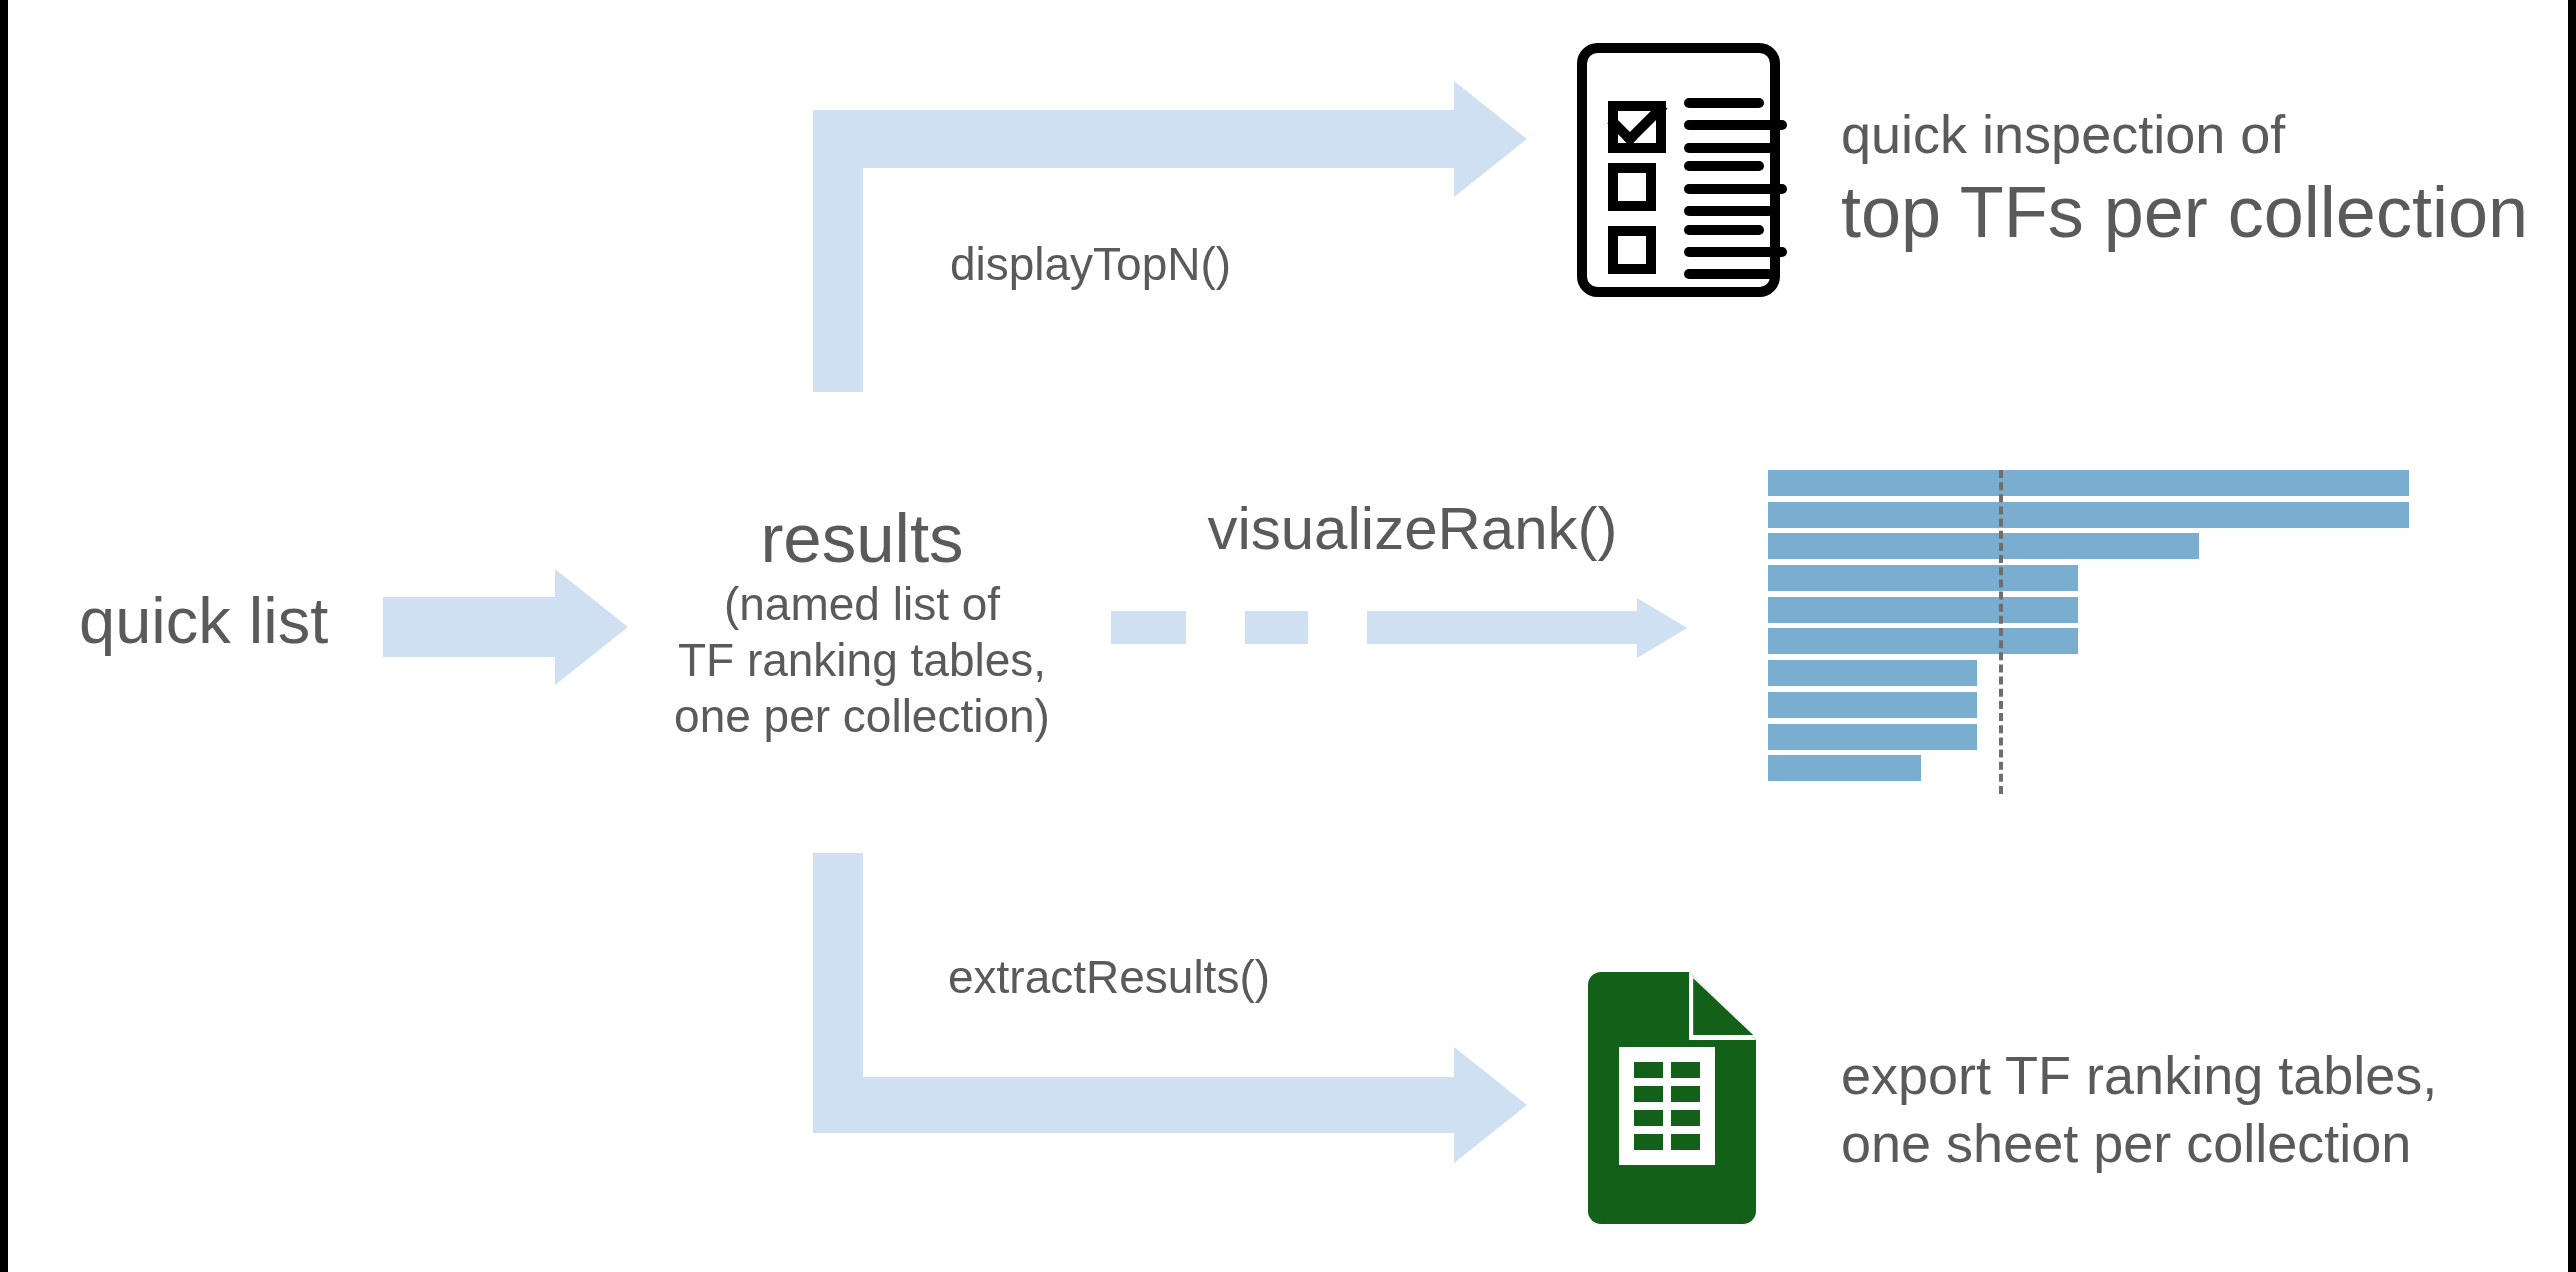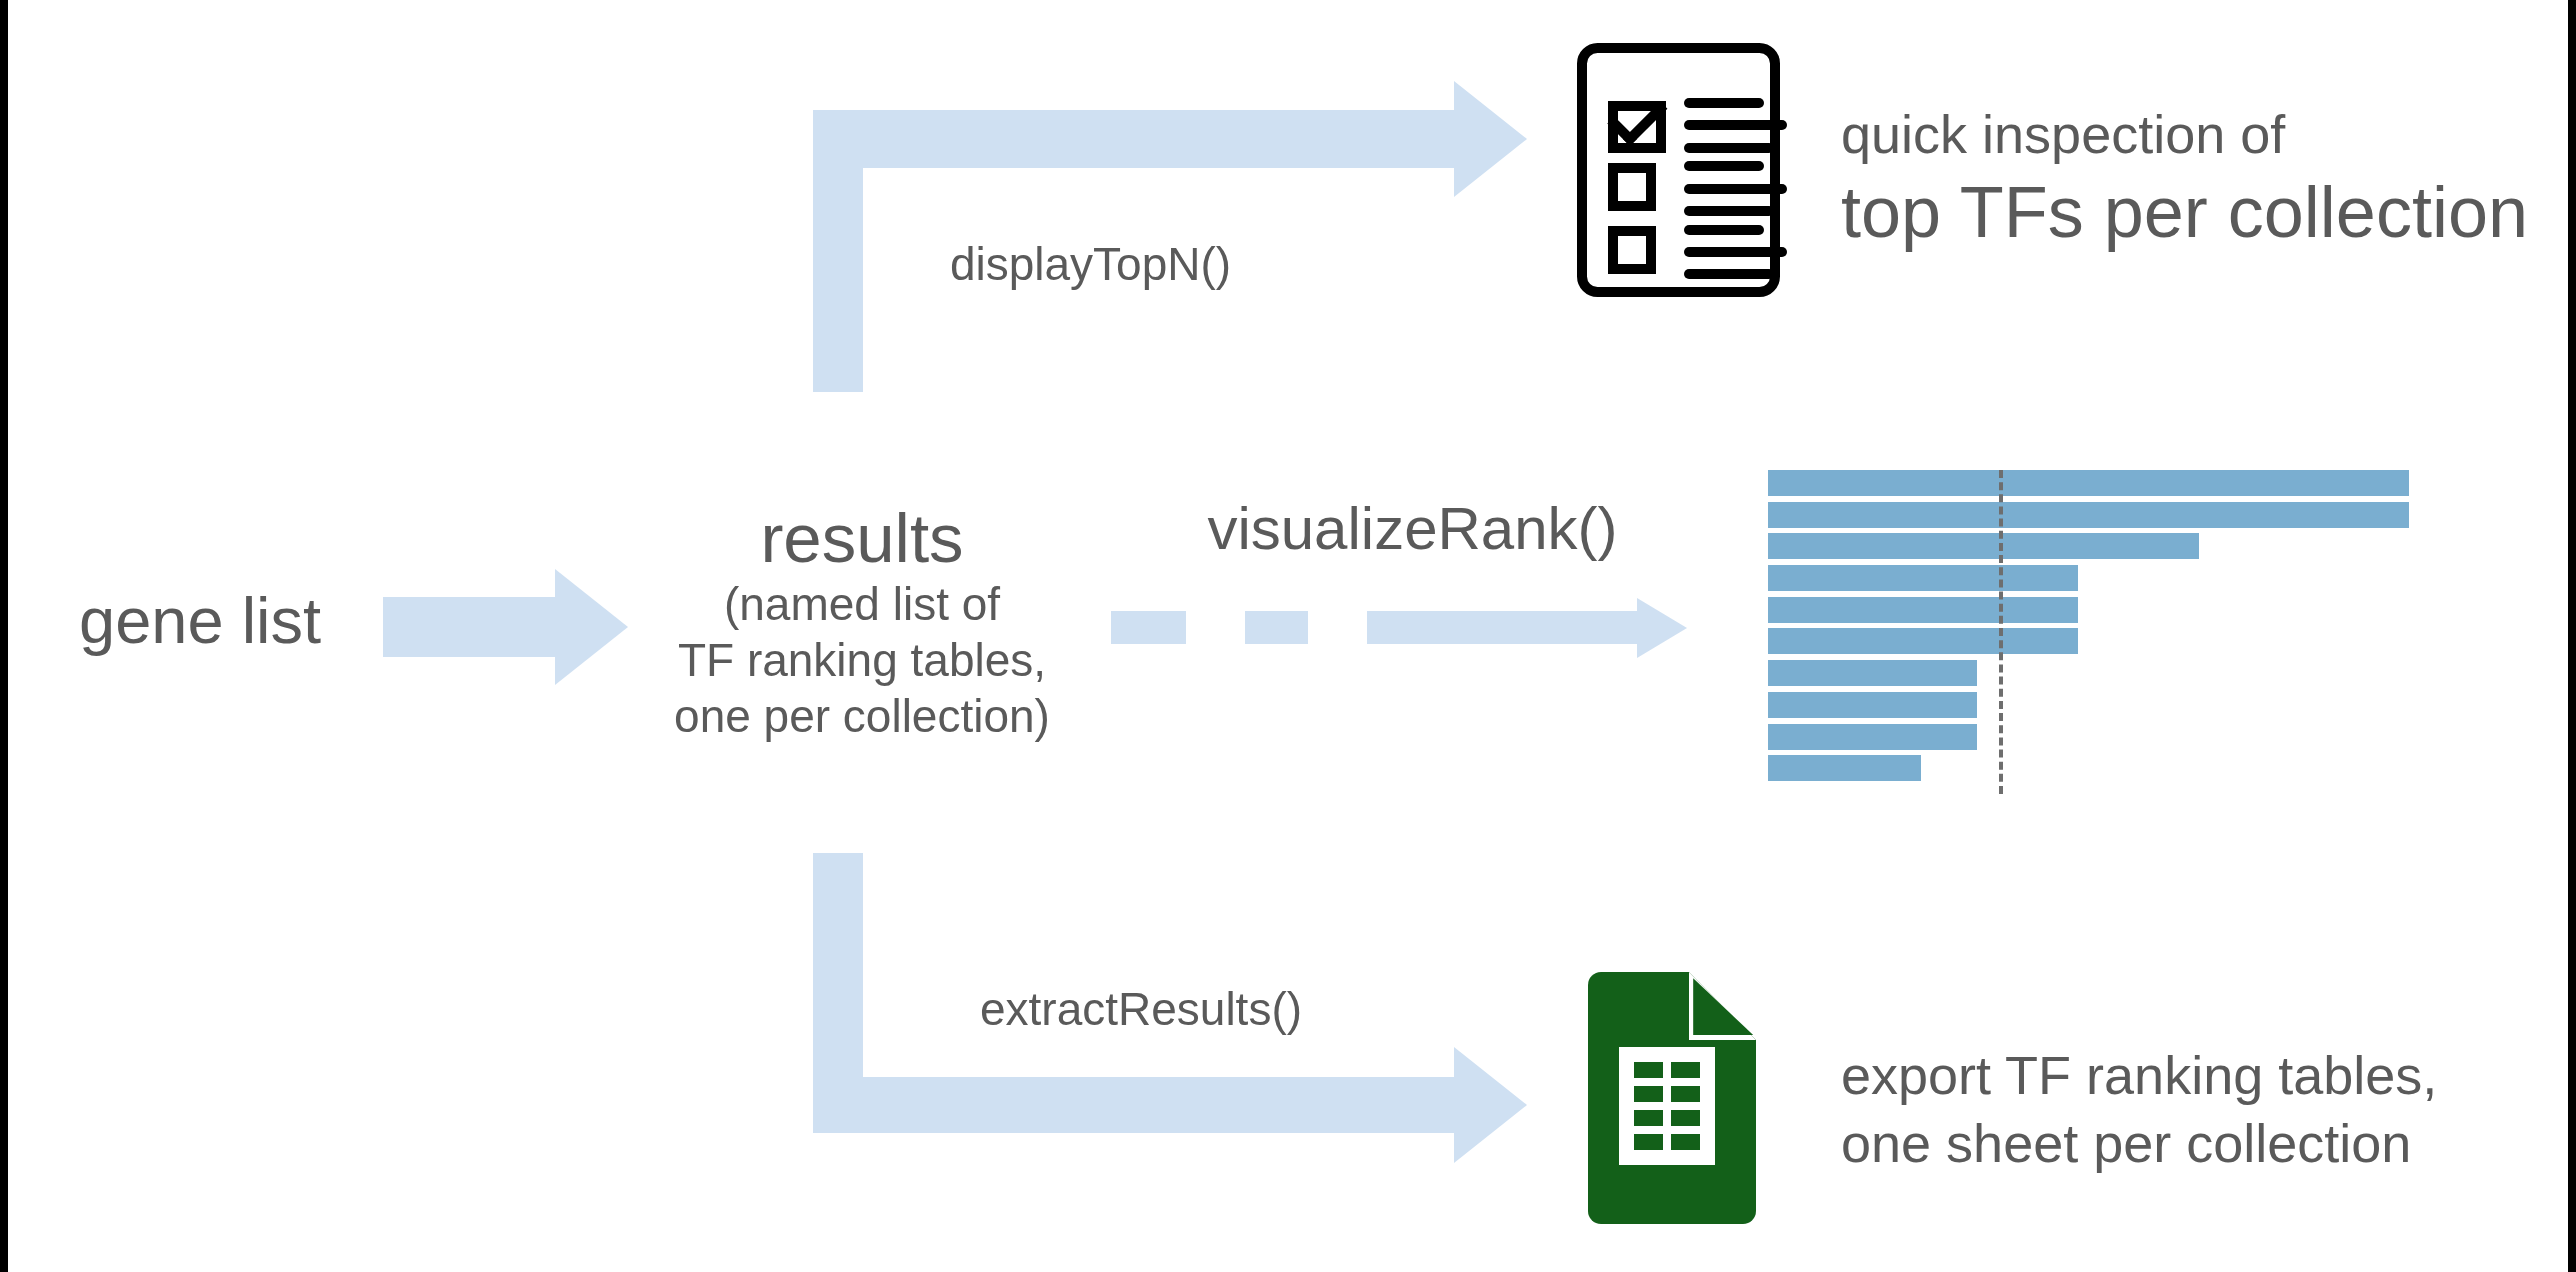--- a/index.html
+++ b/index.html
@@ -171,21 +171,21 @@
 
     <div class="cl-box" style="left:20.5px; top:173px; width:48px; height:48px;"></div>
     <div class="cl-line" style="left:97px; top:172px; width:80px;"></div>
     <div class="cl-line" style="left:97px; top:194px; width:103px;"></div>
     <div class="cl-line" style="left:97px; top:216px; width:90px;"></div>
   </div>
 
   <div class="txt" style="left:1841px; top:103px; font-size:54px;">quick inspection of</div>
   <div class="txt" style="left:1841px; top:171px; font-size:72px;">top TFs per collection</div>
 
-  <div class="txt" style="left:79px; top:583px; font-size:65px;">gene list</div>
+  <div class="txt" style="left:79px; top:583px; font-size:65px;">quick list</div>
 
 
   <div>
     <div class="abar" style="left:383px; top:597px; width:172px; height:60px;"></div>
     <div class="ahead right" style="left:555px; top:569px;"></div>
   </div>
 
   <div class="txt center" style="left:643px; top:499px; width:438px; font-size:69px;">results</div>
   <div class="txt center" style="left:643px; top:578px; width:438px; font-size:46px;">(named list of</div>
   <div class="txt center" style="left:643px; top:634px; width:438px; font-size:46px;">TF ranking tables,</div>
@@ -212,21 +212,21 @@
     <div class="bar" style="top:254px; height:26px; width:209px;"></div>
     <div class="bar" style="top:285px; height:26px; width:153px;"></div>
     <div class="refline" style="left:231px;"></div>
   </div>
 
   <div>
     <div class="abar" style="left:813px; top:853px; width:50px; height:280px;"></div>
     <div class="abar" style="left:813px; top:1077px; width:641px; height:56px;"></div>
     <div class="ahead right" style="left:1454px; top:1047px;"></div>
   </div>
-  <div class="txt center" style="left:908px; top:951px; width:466px; font-size:46px;margin-top:32px;">extractResults()</div>
+  <div class="txt center" style="left:876px; top:951px; width:466px; font-size:46px;">extractResults()</div>
 
   <div class="sheet" style="left:1588px; top:972px; width:168px; height:252px;">
     <div class="sheet-body"></div>
     <div class="sheet-fold"></div>
     <div class="sheet-fold-inner"></div>
     <div class="sheet-grid" style="left:31px; top:75px; width:96px; height:118px;">
       <div class="sheet-cell"></div>
       <div class="sheet-cell"></div>
       <div class="sheet-cell"></div>
       <div class="sheet-cell"></div>

